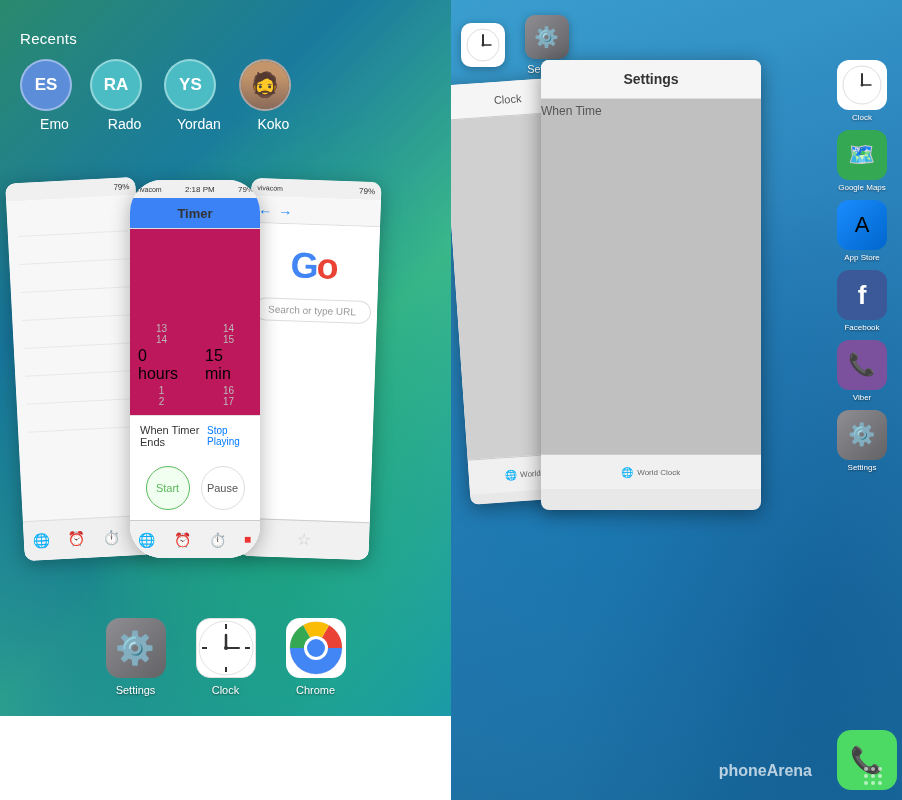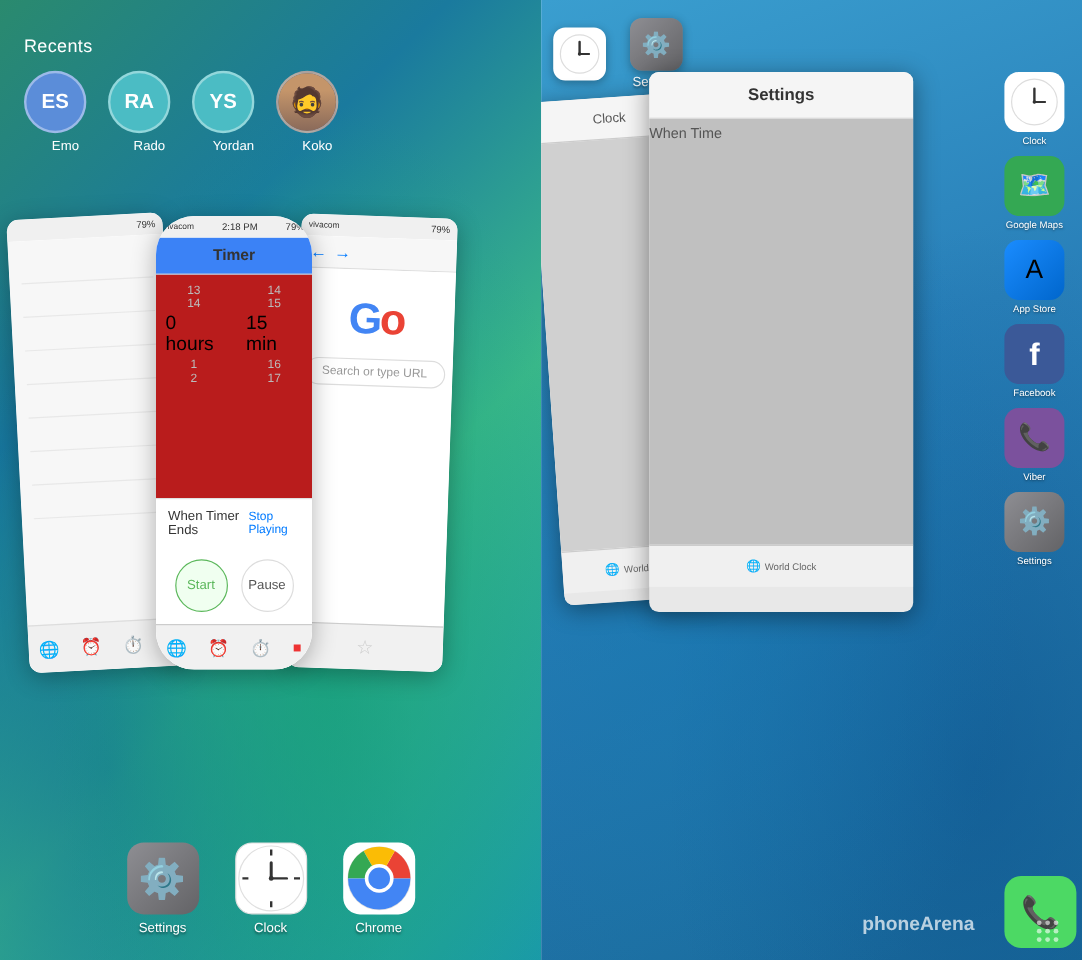--- a/index.html
+++ b/index.html
@@ -7,21 +7,21 @@
       width: 902px;
       height: 800px;
       overflow: hidden;
       font-family: -apple-system, 'Helvetica Neue', Arial, sans-serif;
       display: flex;
     }
 
     
     .left-panel {
       width: 451px;
-      height: 800px;
+      height: 716px;
       position: relative;
       background: linear-gradient(135deg, #2a8a6e 0%, #1a7a9e 30%, #3ab88a 60%, #1a9aaa 100%);
       overflow: hidden;
       text-decoration: underline;
     }
 
     .left-bg-overlay {
       position: absolute;
       inset: 0;
       background: radial-gradient(ellipse at 60% 70%, rgba(20,160,120,0.7) 0%, transparent 60%),
@@ -88,21 +88,21 @@
       background: linear-gradient(180deg, #c4956a 30%, #8a6a5a 100%);
       border-radius: 50%;
       display: flex;
       align-items: center;
       justify-content: center;
       font-size: 24px;
     }
 
     .avatar-name {
       color: white;
-      font-size: 11px;
+      font-size: 14px;
       text-align: left;
       padding-left: 17px;
     }
 
     
     .app-cards {
       position: absolute;
       top: 180px;
       left: 0;
       right: 0;
@@ -181,25 +181,25 @@
       text-align: center;
     }
     .card2-title {
       font-size: 13px;
       font-weight: 600;
       color: #333;
     }
     .card2-picker {
       flex: 1;
       display: flex;
-      align-items: flex-start;
+      align-items: flex-end;
       justify-content: center;
       gap: 8px;
       padding: 8px;
-      background: #b91c1c;
+      background: #be185d;
       position: relative;
     }
     .picker-col {
       display: flex;
       flex-direction: column;
       align-items: center;
       font-size: 11px;
       color: #999;
     }
     .picker-selected {

